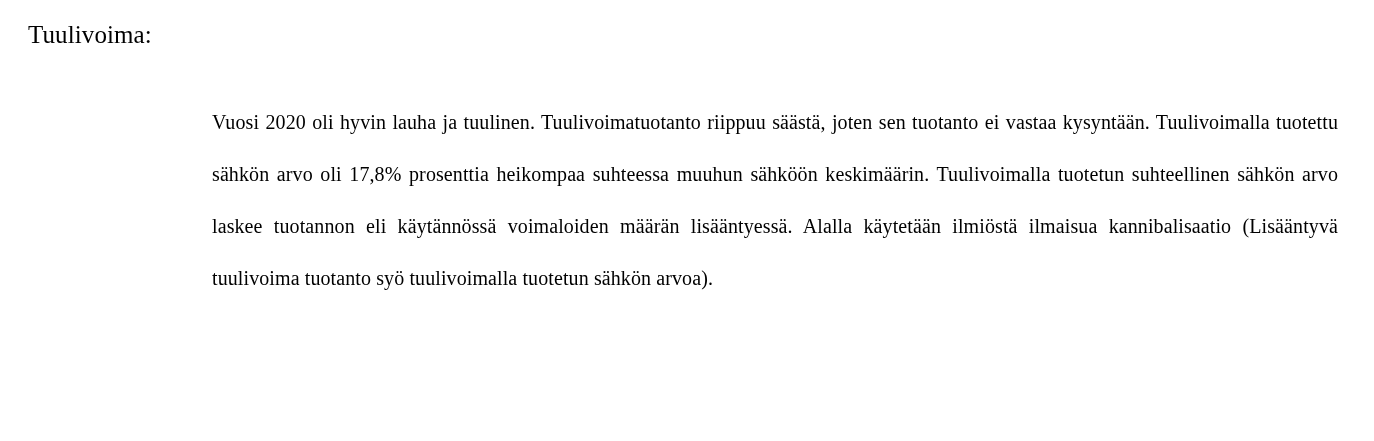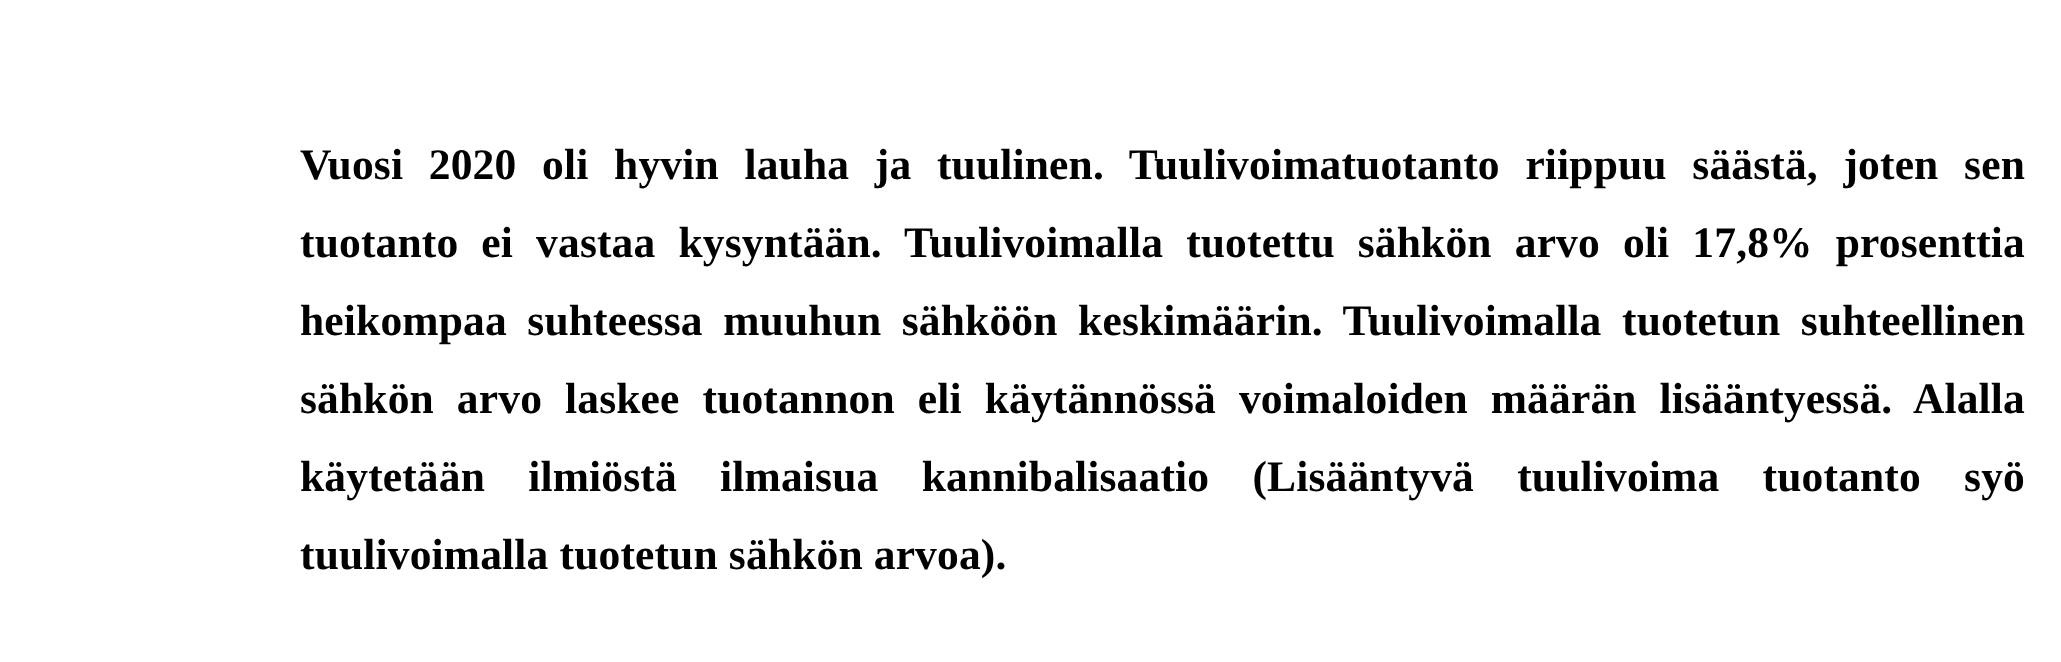--- a/index.html
+++ b/index.html
@@ -29,30 +29,30 @@
     letter-spacing: 0.1px;
     white-space: nowrap;
   }
   .body-block {
     position: absolute;
     left: 200px;
     top: 84px;
     width: 1150px;
   }
   .body-block p {
-    margin: 0;
-    font-size: 29px;
+    margin: 12px;
+    font-size: 20px;
     line-height: 52px;
     text-align: justify;
     text-justify: inter-word;
     hyphens: manual;
     letter-spacing: 0.1px;
-    font-weight: bold;
   }
 </style>
 </head>
 <body>
 
 <div class="page">
+  <div class="heading">Tuulivoima:</div>
   <div class="body-block">
     <p>Vuosi 2020 oli hyvin lauha ja tuulinen. Tuulivoimatuotanto riippuu säästä, joten sen tuotanto ei vastaa kysyntään. Tuulivoimalla tuotettu sähkön arvo oli 17,8% prosenttia heikompaa suhteessa muuhun sähköön keskimäärin. Tuulivoimalla tuotetun suhteellinen sähkön arvo laskee tuotannon eli käytännössä voimaloiden määrän lisääntyessä. Alalla käytetään ilmiöstä ilmaisua kannibalisaatio (Lisääntyvä tuulivoima tuotanto syö tuulivoimalla tuotetun sähkön arvoa).</p>
   </div>
 </div>
 
 </body></html>

